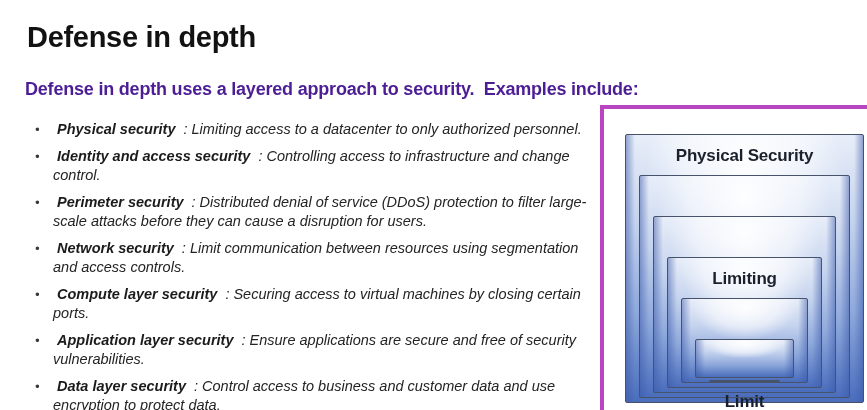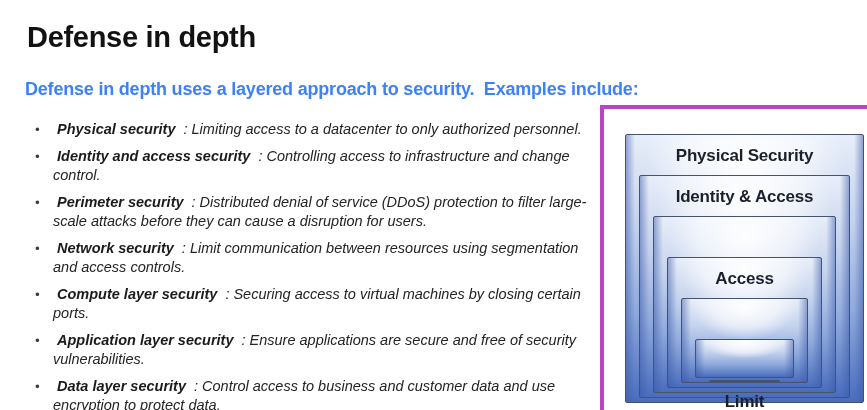--- a/index.html
+++ b/index.html
@@ -12,21 +12,21 @@
   }
   .slide { position: relative; width: 867px; height: 410px; background: #fff; }
 
   .page-title {
     position: absolute; left: 11px; top: 5px;
     font-size: 29px; font-weight: 700; color: #121212;
     letter-spacing: -0.3px;
   }
   .page-subtitle {
     position: absolute; left: 9px; top: 63px;
-    font-size: 18px; font-weight: 700; color: #3b82f6;
+    font-size: 18px; font-weight: 700; color: #4c1d95;
     white-space: pre-wrap;
     letter-spacing: -0.2px;
   }
 
   .bullet-list {
     position: absolute; left: 9px; top: 100px;
     width: 584px; list-style: none; font-style: italic;
   }
   .bullet-list li {
     position: relative;
@@ -86,24 +86,23 @@
       <li><strong>Perimeter security</strong><span>: Distributed denial of service (DDoS) protection to filter large-scale attacks before they can cause a disruption for users.</span></li>
       <li><strong>Network security</strong><span>: Limit communication between resources using segmentation and access controls.</span></li>
       <li><strong>Compute layer security</strong><span>: Securing access to virtual machines by closing certain ports.</span></li>
       <li><strong>Application layer security</strong><span>: Ensure applications are secure and free of security vulnerabilities.</span></li>
       <li><strong>Data layer security</strong><span>: Control access to business and customer data and use encryption to protect data.</span></li>
     </ul>
   <div class="frame" id="diagram-frame">
       <div class="layer outer">
         <div class="layer-label">Physical Security</div>
         <div class="layer nested">
-          <div class="layer-label">Identity &amp; Access</div>
           <div class="layer nested">
             <div class="layer nested">
-              <div class="layer-label">Access</div>
+              <div class="layer-label">Limiting</div>
               <div class="layer nested">
                 <div class="layer nested">
                   <div class="layer nested">
                     <div class="layer-label">Limit</div>
                   </div>
                 </div>
               </div>
             </div>
           </div>
         </div>

